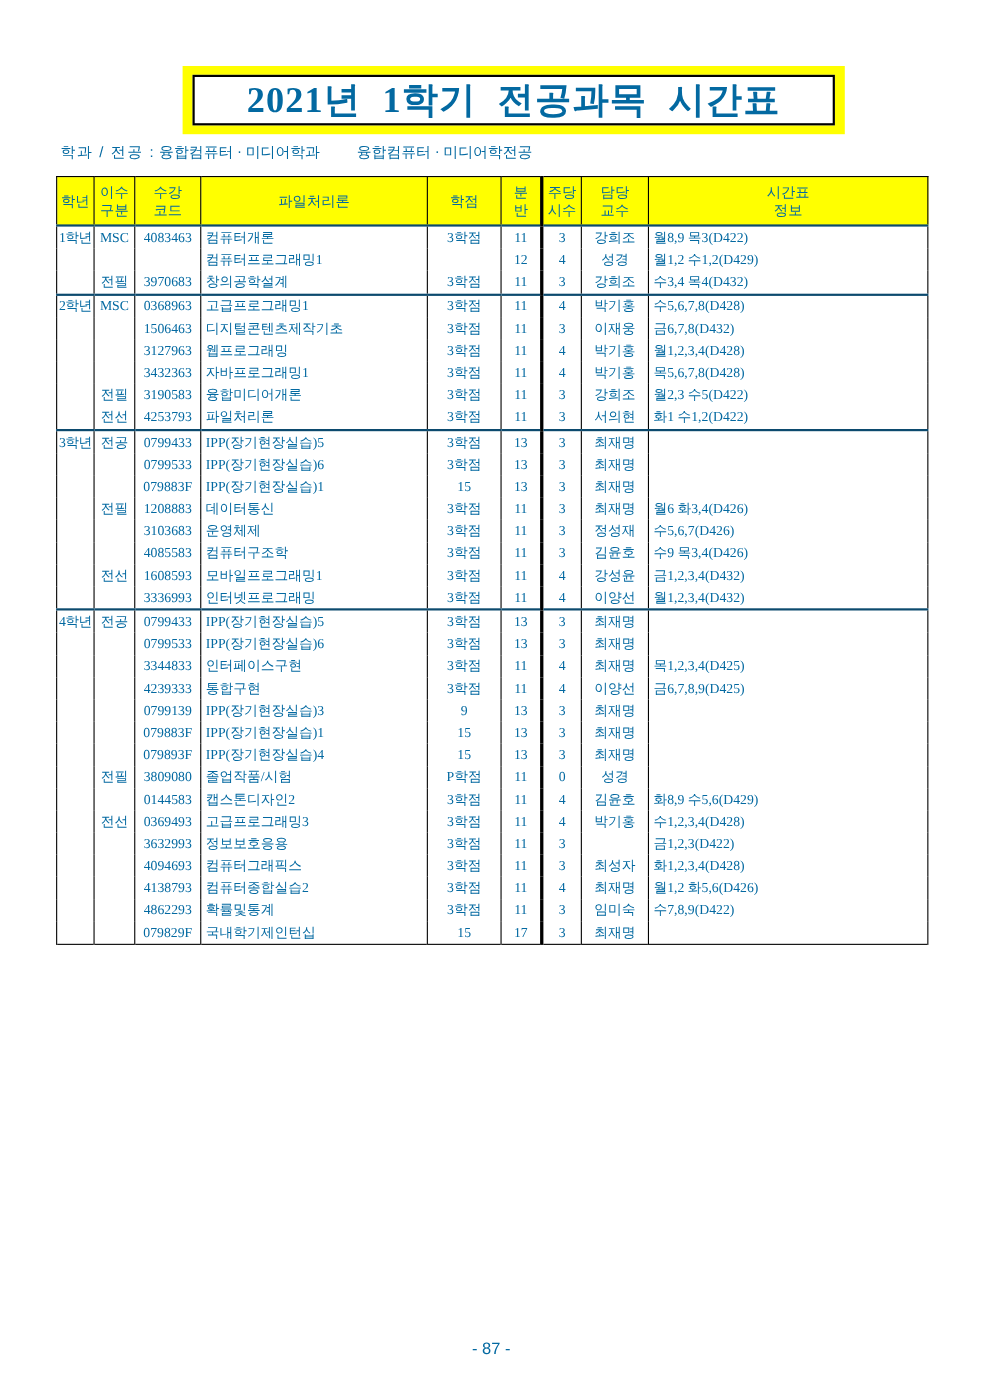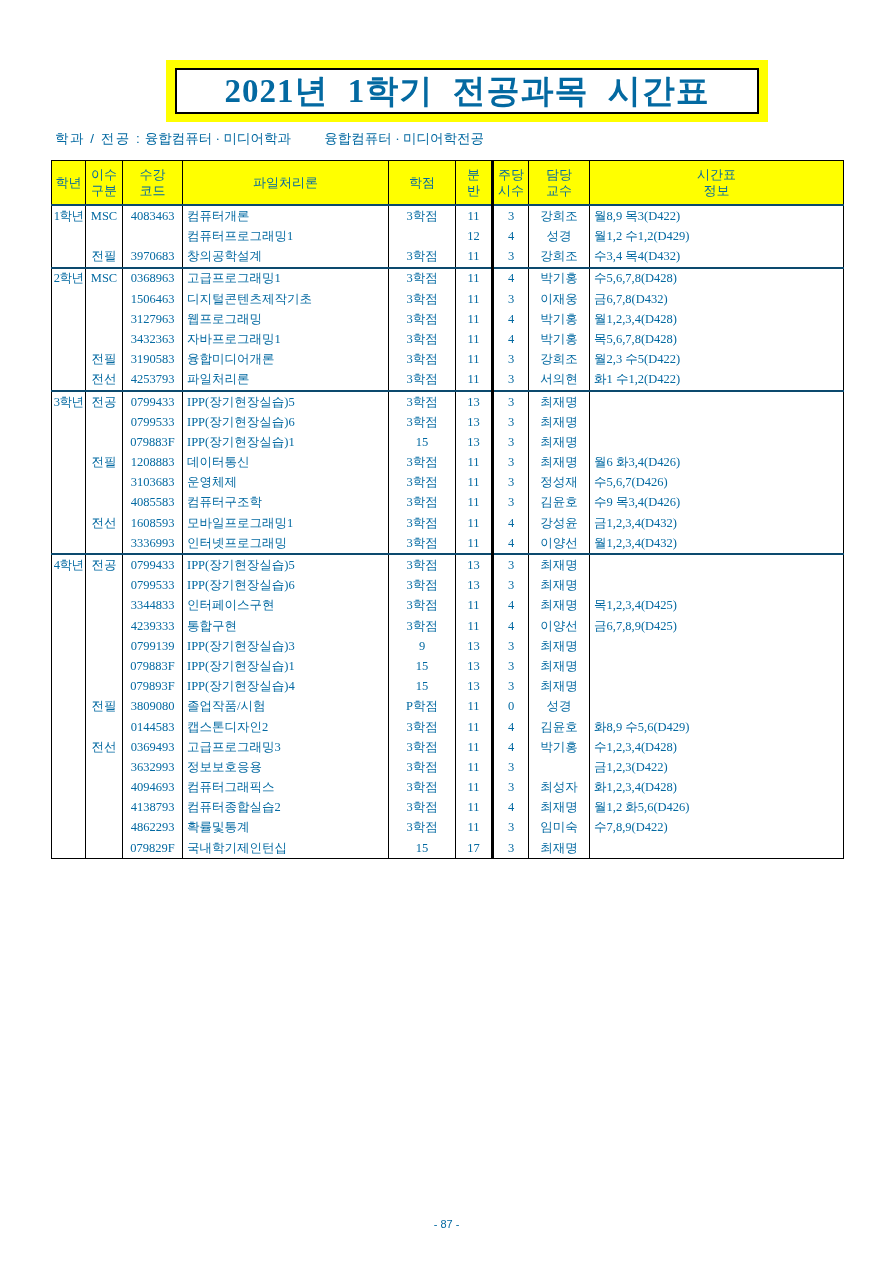--- a/index.html
+++ b/index.html
@@ -63,21 +63,21 @@
   col.col-name    { width:206px; }
   col.col-credit  { width:67px; }
   col.col-section { width:37px; }
   col.col-hours   { width:36px; }
   col.col-prof    { width:61px; }
   col.col-time    { width:254px; }
 
   
   .footer {
     position:absolute; left:0; top:1218px; width:100%;
-    text-align:center; font-size:11px;
+    text-align:center; font-size:15px;
     font-family:"Liberation Sans","DejaVu Sans",sans-serif;
   }
 </style>
 </head>
 <body>
 
 <div class="page">
 
   <div class="title-band">
     <div class="title-inner">

